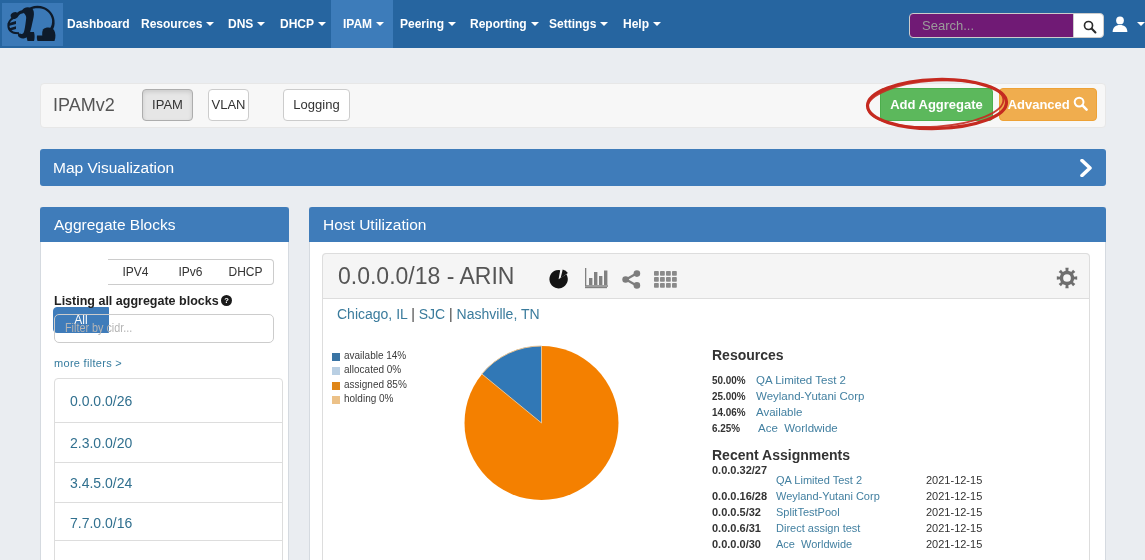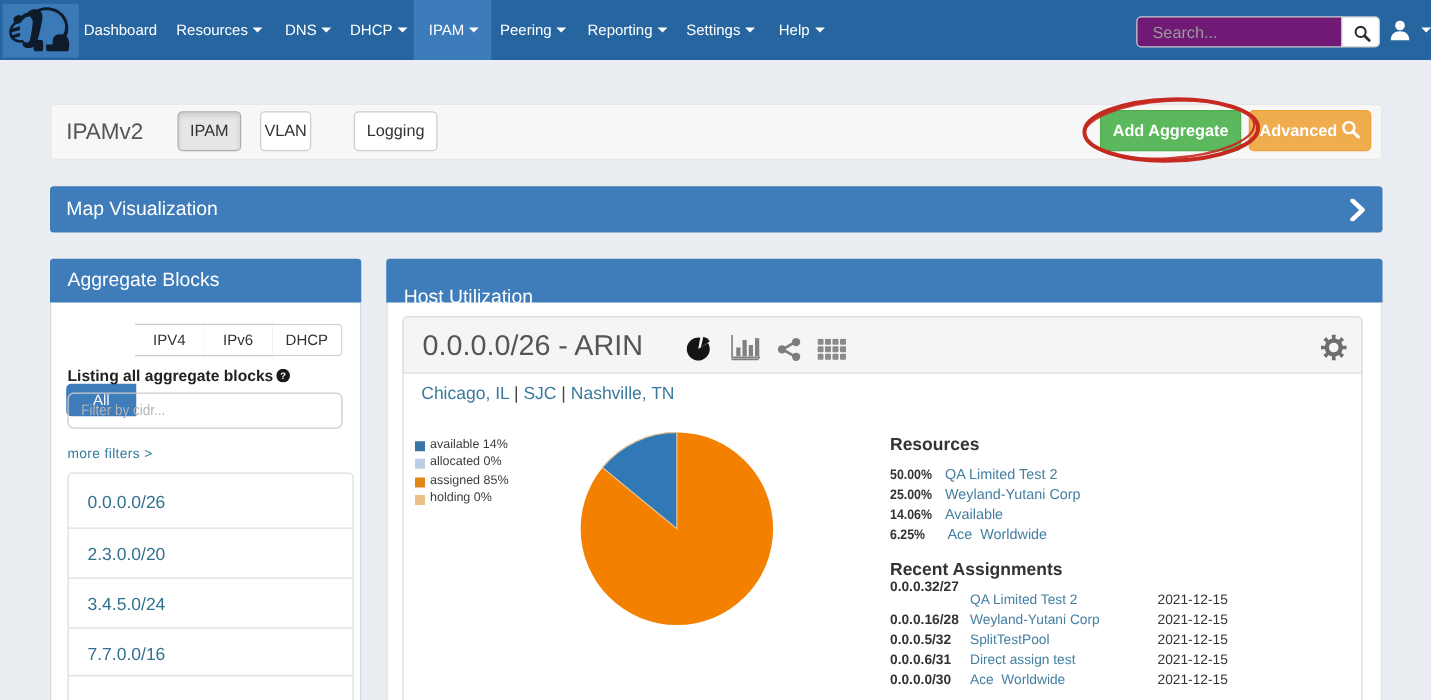--- a/index.html
+++ b/index.html
@@ -3,21 +3,21 @@
 <meta charset="utf-8">
 <style>
 * { margin:0; padding:0; box-sizing:border-box; }
 html,body { width:1145px; height:560px; overflow:hidden; }
 body { background:#eaedf1; font-family:"Liberation Sans", sans-serif; position:relative; }
 .abs { position:absolute; }
 
 
 #navbar { left:0; top:0; width:1145px; height:48px; background:#2665a0; }
 #logo { left:2px; top:3px; width:61px; height:43px; background:#3b79b7; }
-.navitem { top:0; height:48px; line-height:48px; color:#fff; font-size:12px; font-weight:normal; white-space:nowrap; }
+.navitem { top:0; height:48px; line-height:48px; color:#fff; font-size:12px; font-weight:bold; white-space:nowrap; }
 #nav-active { left:331px; top:0; width:62px; height:48px; background:#3d7cba; }
 .caret { display:inline-block; width:0; height:0; border-left:4px solid transparent; border-right:4px solid transparent; border-top:4px solid #fff; vertical-align:middle; margin-left:4px; margin-top:-2px; }
 #searchbox { left:909px; top:13px; width:165px; height:25px; background:#701a75; border:1px solid #ccc; border-radius:4px 0 0 4px; color:#9b9b9b; font-size:13px; line-height:23px; padding-left:12px; }
 #searchbtn { left:1073px; top:13px; width:31px; height:25px; background:#fff; border:1px solid #ccc; border-radius:0 4px 4px 0; }
 
 
 #hdrpanel { left:40px; top:83px; width:1066px; height:45px; background:#f7f7f7; border:1px solid #e7e7e7; border-radius:4px; }
 #ipamv2 { left:53px; top:95px; font-size:18px; color:#555; }
 .tbtn { top:89px; height:32px; border:1px solid #ccc; border-radius:4px; background:#fff; color:#333; font-size:13px; text-align:center; line-height:30px; }
 #btn-ipam { left:142px; width:51px; background:#e6e6e6; border-color:#adadad; box-shadow:inset 0 2px 4px rgba(0,0,0,.12); }
@@ -28,21 +28,21 @@
 
 
 #mapbar { left:40px; top:149px; width:1066px; height:37px; background:#3f7cba; border-radius:3px; color:#fff; }
 #mapbar span { position:absolute; left:13px; top:10px; font-size:15.5px; }
 
 
 .panel-h { background:#3f7cba; color:#ffffff; font-size:15.5px; font-weight:normal; border-radius:3px 3px 0 0; }
 #lpanel { left:40px; top:207px; width:249px; height:370px; background:#fff; border:1px solid #d5dae0; }
 #lpanel-h { left:40px; top:207px; width:249px; height:35px; padding:9px 0 0 14px; }
 #rpanel { left:309px; top:207px; width:797px; height:370px; background:#fff; border:1px solid #d5dae0; }
-#rpanel-h { left:309px; top:207px; width:797px; height:35px; padding:22px 0 0 14px; }
+#rpanel-h { left:309px; top:207px; width:797px; height:35px; padding:9px 0 0 14px; }
 
 
 .tab { top:259px; height:26px; border:1px solid #ccc; background:#fff; color:#333; font-size:12px; text-align:center; line-height:24px; }
 #tab-all { left:53px; width:56px; background:#3f7cba; border-color:#3f7cba; color:#fff; border-radius:4px 0 0 4px;margin-top:48px; }
 #tab-4 { left:108px; width:56px; border-left:none; }
 #tab-6 { left:163px; width:56px; border-left:none; }
 #tab-d { left:218px; width:56px; border-left:none; border-radius:0 4px 4px 0; }
 #listing { left:54px; top:294px; font-size:12.5px; font-weight:bold; color:#222; }
 #filter { left:54px; top:314px; width:220px; height:29px; border:1px solid #ccc; border-radius:5px; color:#b5b5b5; font-size:12px; line-height:27px; padding-left:10px; }
 #morefilters { left:54px; top:357px; font-size:11px; color:#357b9e; letter-spacing:0.3px; }
@@ -149,21 +149,21 @@
 <div class="abs" id="agglist">
   <div class="aggrow" style="top:0; border-top:none; line-height:45px;">0.0.0.0/26</div>
   <div class="aggrow" style="top:43px;">2.3.0.0/20</div>
   <div class="aggrow" style="top:83px;">3.4.5.0/24</div>
   <div class="aggrow" style="top:123px;">7.7.0.0/16</div>
   <div class="aggrow" style="top:161px;"></div>
 </div>
 
 <div class="abs" id="subpanel"></div>
 <div class="abs" id="subhdr"></div>
-<div class="abs" id="subtitle">0.0.0.0/26 - ARIN</div>
+<div class="abs" id="subtitle">0.0.0.0/18 - ARIN</div>
 <svg class="abs" style="left:549px; top:269px;" width="21" height="21" viewBox="0 0 21 21">
   <path d="M9.6,10.2 L17.4,5.32 A9.2,9.2 0 1 1 11.2,1.14 Z" fill="#141414"></path>
   <path d="M11.6,9.2 L13.7,0.45 A9,9 0 0 1 18.9,3.95 Z" fill="#141414"></path>
 </svg>
 <svg class="abs" style="left:585px; top:268px;" width="24" height="21" viewBox="0 0 24 21">
   <path d="M0.5,0 L0.5,18 L23,18" stroke="#808080" stroke-width="1.6" fill="none"></path>
   <path d="M22,19.6 L0,19.6" stroke="#808080" stroke-width="1.2" fill="none"></path>
   <g fill="#808080">
       <rect x="4" y="10" width="3.4" height="7"></rect>
       <rect x="9" y="4" width="3.4" height="13"></rect>

